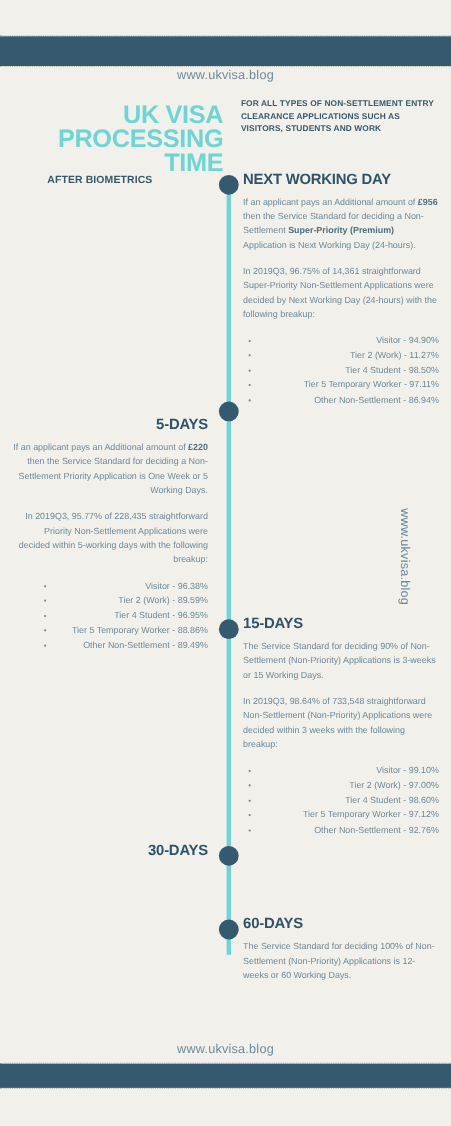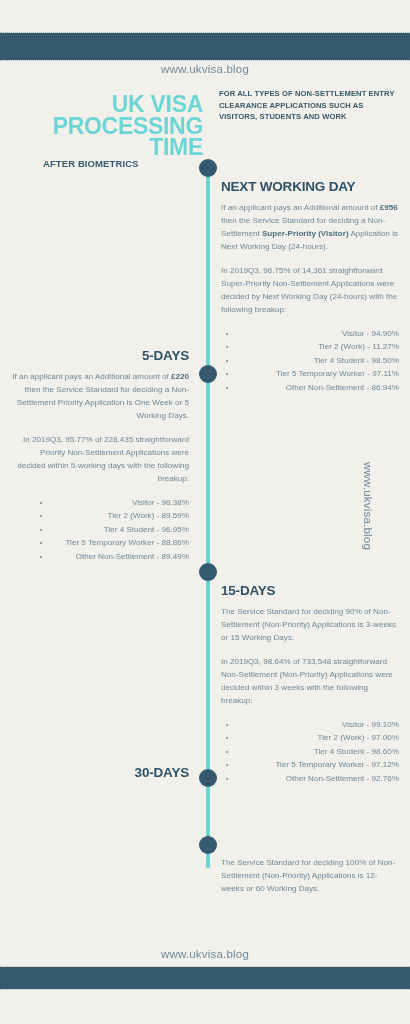--- a/index.html
+++ b/index.html
@@ -100,21 +100,21 @@
     position: absolute;
     left: 199px;
     width: 18px;
     height: 18px;
     border-radius: 50%;
     background: #35596e;
   }
 
   
   .step { position: absolute; }
-  .step.right { left: 221px; width: 178px; text-align: left; margin-top: 24px; }
+  .step.right { left: 221px; width: 178px; text-align: left; }
   .step.left  { left: 11px;  width: 178px; text-align: right; }
 
   .step-title {
     font-size: 13.5px;
     font-weight: bold;
     letter-spacing: -0.2px;
     color: #2f5268;
     margin: 0 0 7px 0;
     text-transform: uppercase;
   }
@@ -168,32 +168,32 @@
 <div class="spine"></div>
 
 <div class="node" style="top:159px"></div>
 <div class="node" style="top:365px"></div>
 <div class="node" style="top:563px"></div>
 <div class="node" style="top:769px"></div>
 <div class="node" style="top:836px"></div>
 
 <div class="step right" style="top:155px">
   <div class="step-title">NEXT WORKING DAY</div>
-  <p><span>If an applicant pays an Additional amount of </span><b>£956</b><span> then the Service Standard for deciding a Non-Settlement </span><b>Super-Priority (Visitor)</b><span> Application is Next Working Day (24-hours).</span></p>
+  <p><span>If an applicant pays an Additional amount of </span><b>£956</b><span> then the Service Standard for deciding a Non-Settlement </span><b>Super-Priority (Premium)</b><span> Application is Next Working Day (24-hours).</span></p>
   <p>In 2019Q3, 96.75% of 14,361  straightforward Super-Priority Non-Settlement Applications were decided by Next Working Day (24-hours) with the following breakup:</p>
   <ul>
     <li>Visitor - 94.90%</li>
     <li>Tier 2 (Work) - 11.27%</li>
     <li>Tier 4 Student - 98.50%</li>
     <li>Tier 5 Temporary Worker - 97.11%</li>
     <li>Other Non-Settlement - 86.94%</li>
   </ul>
 </div>
 
-<div class="step left" style="top:348px">
+<div class="step left" style="top:378px">
   <div class="step-title">5-DAYS</div>
   <p><span>If an applicant pays an Additional amount of </span><b>£220</b><span> then the Service Standard for deciding a Non-Settlement Priority Application is One Week or 5 Working Days.</span></p>
   <p>In 2019Q3, 95.77% of 228,435 straightforward Priority Non-Settlement Applications were decided within 5-working days with the following breakup:</p>
   <ul>
     <li>Visitor - 96.38%</li>
     <li>Tier 2 (Work) - 89.59%</li>
     <li>Tier 4 Student - 96.95%</li>
     <li>Tier 5 Temporary Worker - 88.86%</li>
     <li>Other Non-Settlement - 89.49%</li>
   </ul>
@@ -210,20 +210,21 @@
     <li>Tier 5 Temporary Worker - 97.12%</li>
     <li>Other Non-Settlement - 92.76%</li>
   </ul>
 </div>
 
 <div class="step left" style="top:765px">
   <div class="step-title">30-DAYS</div>
 </div>
 
 <div class="step right" style="top:832px">
+  <div class="step-title">60-DAYS</div>
   <p>The Service Standard for deciding 100% of Non-Settlement (Non-Priority) Applications is 12-weeks or 60 Working Days.</p>
 </div>
 
 <div class="side-url">www.ukvisa.blog</div>
 
 <div class="site-url site-url-bot">www.ukvisa.blog</div>
 <div class="dotline dotline-bot-a"></div>
 <div class="bar bar-bottom"></div>
 <div class="dotline dotline-bot-b"></div>
 

